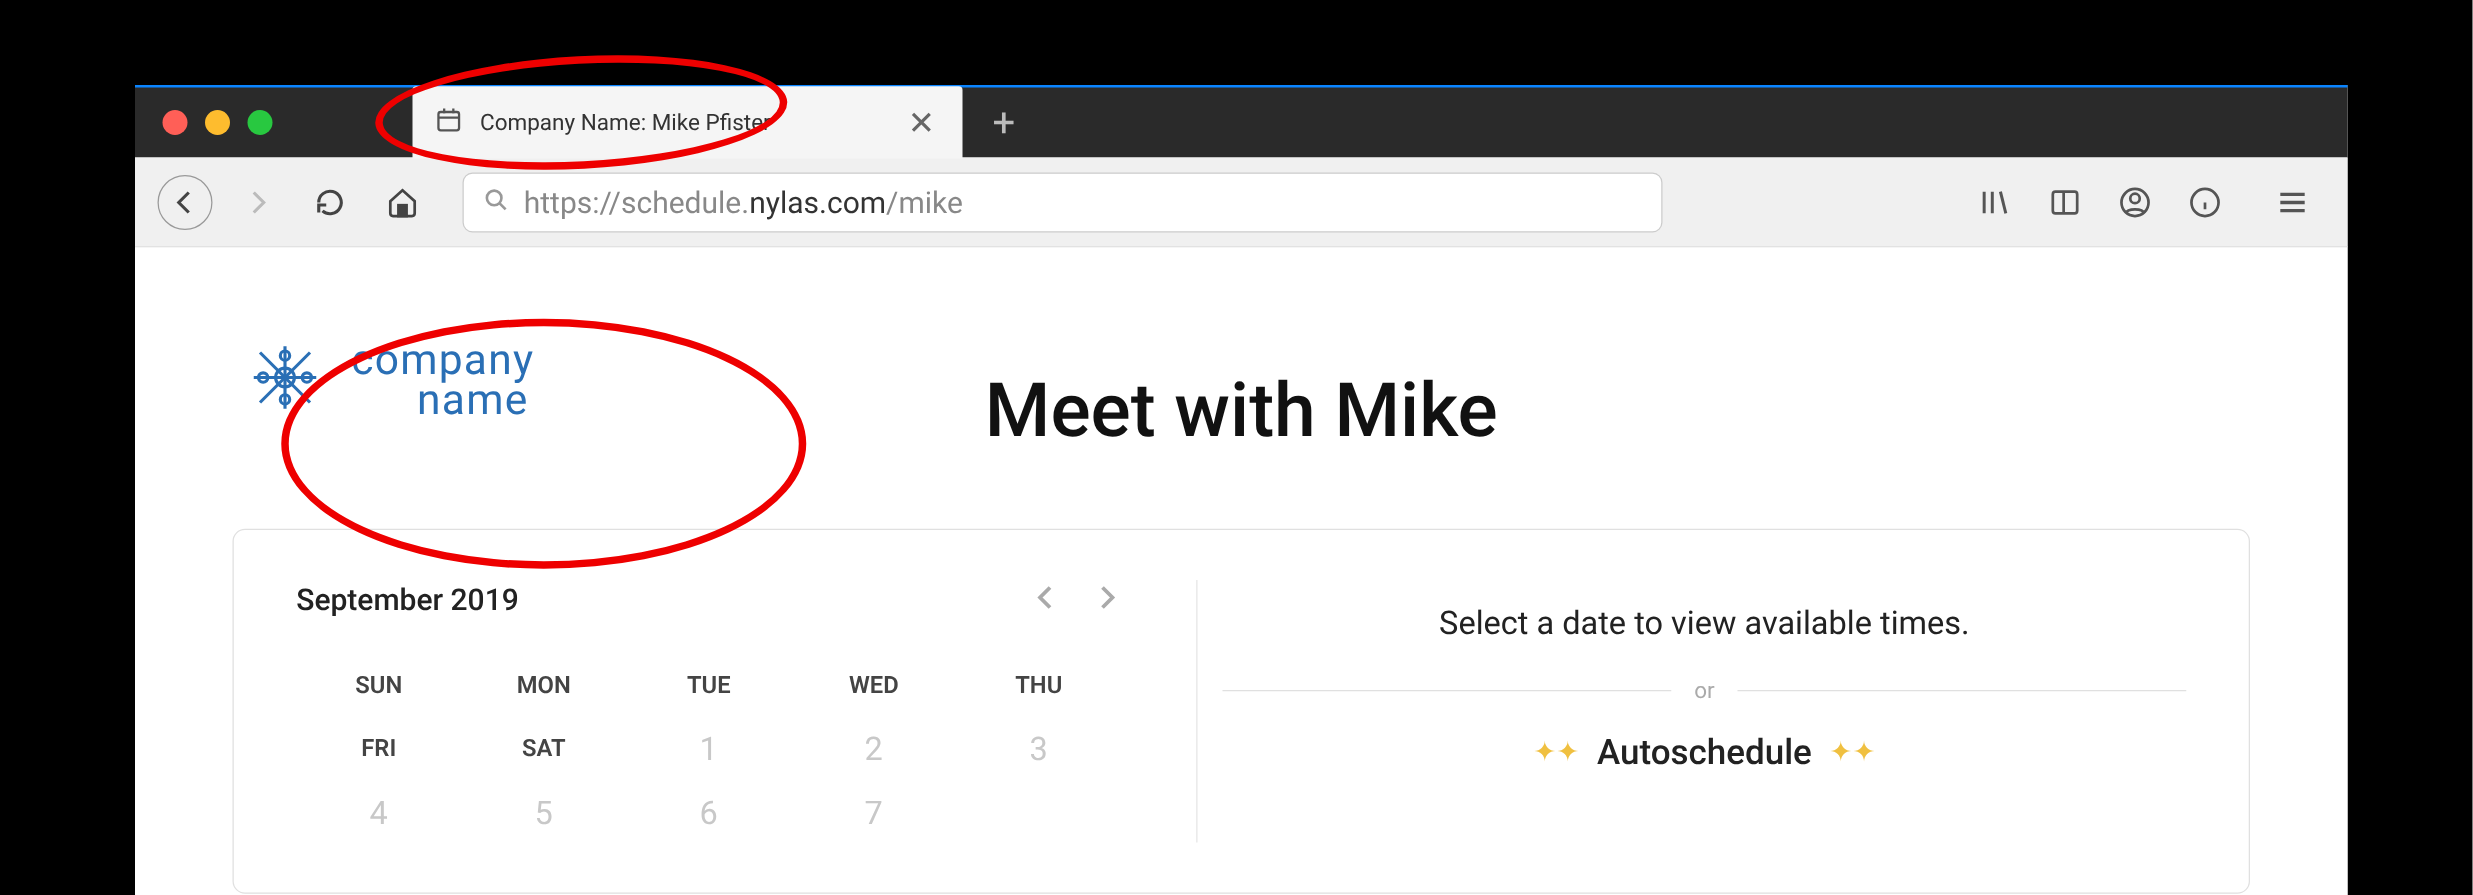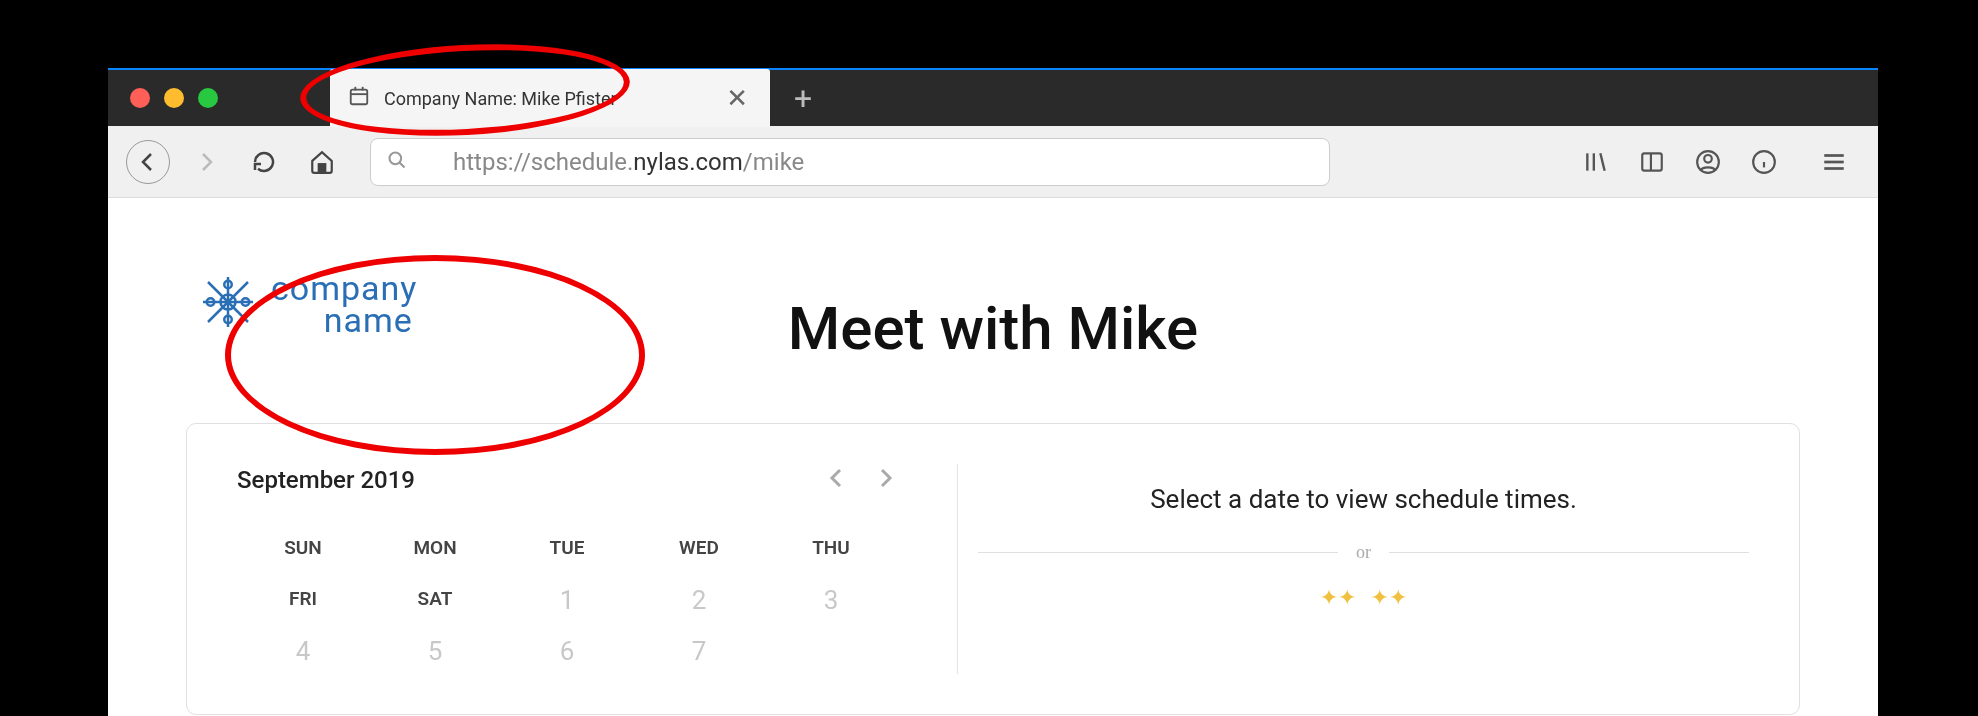--- a/index.html
+++ b/index.html
@@ -100,21 +100,20 @@
       border-radius: 8px;
       display: flex;
       align-items: center;
       padding: 0 16px;
       margin-left: 12px;
       gap: 12px;
     }
     .url-text {
       font-size: 24px;
       color: #888;
-      margin-left: 34px;
     }
     .url-text .domain { color: #333; }
     .toolbar-right {
       display: flex;
       gap: 24px;
       margin-left: auto;
       color: #555;
       align-items: center;
       padding-right: 10px;
     }
@@ -226,21 +225,20 @@
       color: #222;
       margin-bottom: 28px;
     }
     .or-row {
       display: flex;
       align-items: center;
       gap: 18px;
       color: #aaa;
       font-size: 18px;
       margin-bottom: 22px;
-      font-family: Liberation Serif, serif;
     }
     .or-row hr {
       flex: 1;
       border: none;
       border-top: 1px solid #e0e0e0;
     }
     .autoschedule {
       font-size: 28px;
       font-weight: 500;
       color: #222;
@@ -364,21 +362,21 @@
             <line x1="3" y1="6" x2="21" y2="6"></line>
             <line x1="3" y1="12" x2="21" y2="12"></line>
             <line x1="3" y1="18" x2="21" y2="18"></line>
           </svg>
       </div>
     </div>
   </div>
 
   <div class="content">
     <div class="logo-area">
-      <div style="display:flex;align-items:center;gap:13px;">
+      <div style="display:flex;align-items:center;gap:23px;">
         <span class="logo-snowflake">
           <svg width="60" height="60" viewBox="0 0 24 24" fill="none" stroke="#2a6fb5" stroke-width="1">
               <line x1="12" y1="2" x2="12" y2="22"></line>
               <line x1="2" y1="12" x2="22" y2="12"></line>
               <line x1="4" y1="4" x2="20" y2="20"></line>
               <line x1="20" y1="4" x2="4" y2="20"></line>
               <circle cx="12" cy="12" r="3"></circle>
               <circle cx="12" cy="5" r="1.5"></circle>
               <circle cx="12" cy="19" r="1.5"></circle>
               <circle cx="5" cy="12" r="1.5"></circle>
@@ -425,28 +423,29 @@
           <div class="cal-daynum">4</div>
           <div class="cal-daynum">5</div>
           <div class="cal-daynum">6</div>
           <div class="cal-daynum">7</div>
         </div>
       </div>
 
       <div class="divider"></div>
 
       <div class="time-side">
-        <div class="select-date-text">Select a date to view schedule times.</div>
+        <div class="select-date-text">Select a date to view available times.</div>
         <div class="or-row">
           <hr>
           <span>or</span>
           <hr>
         </div>
         <div class="autoschedule">
           <span class="sparkle">✦✦</span>
+          <span>Autoschedule</span>
           <span class="sparkle">✦✦</span>
         </div>
       </div>
     </div>
   </div>
 </div>
 
 <div class="annot annot1"></div>
 <div class="annot annot2"></div>
 

